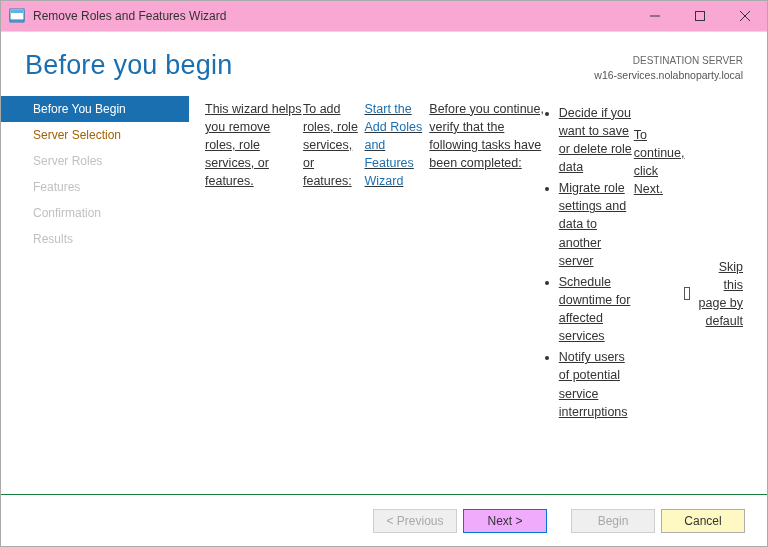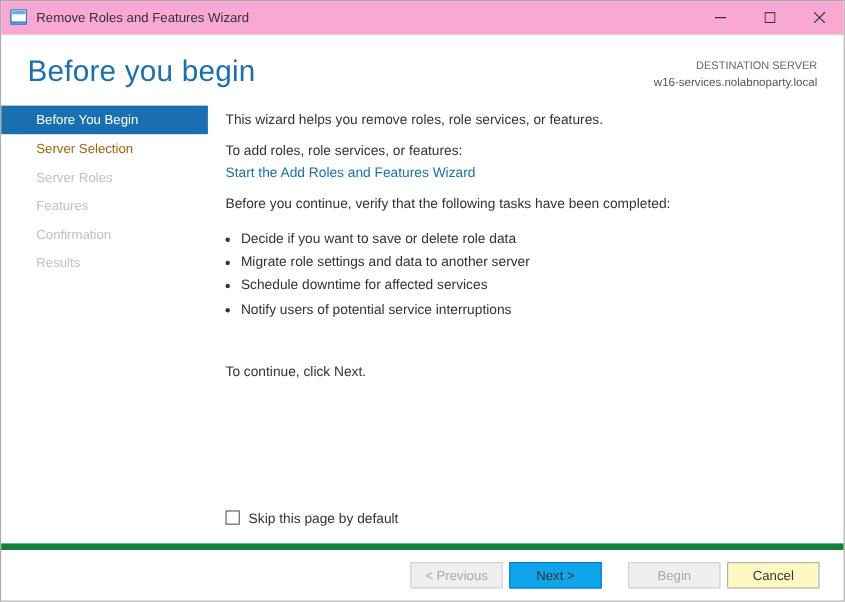--- a/index.html
+++ b/index.html
@@ -86,55 +86,55 @@
     color: #fff;
   }
   .step.disabled { color: #c0c0c0; }
 
   .main {
     flex: 1;
     padding-top: 8px;
     font-size: 12.5px;
     color: #333;
     line-height: 1.45;
-    display: flex; flex-direction: column;
+    display: flex; flex-direction: row; text-decoration: underline;
   }
   .main p { margin: 0 0 10px 0; }
   .main .link { color: #1a6fb1; cursor: pointer; }
   .bullets { margin: 4px 0 10px 0; padding-left: 14px; }
   .bullets li { margin-bottom: 3px; }
   .spacer { flex: 1; }
   .skip-row { padding: 8px 0 14px 0; font-size: 12.5px; display: flex; align-items: center; gap: 8px; text-align: right; }
   .chk {
     width: 13px; height: 13px;
     border: 1px solid #555;
     display: inline-block;
     background: #fff;
   }
 
   .footer {
     height: 52px;
-    border-top: 6px solid #15803d;
+    border-top: 1px solid #15803d;
     display: flex;
     justify-content: flex-end;
     align-items: center;
     padding: 0 22px;
     gap: 6px;
   }
   .btn {
     min-width: 84px;
     height: 24px;
     border: 1px solid #adadad;
     background: #fef9c3;
     font-size: 12px;
     display: flex; align-items: center; justify-content: center;
     color: #333;
   }
   .btn.disabled { color: #a9a9a9; border-color: #cfcfcf; background: #efefef; }
-  .btn.primary { border-color: #0078d7; background: #0ea5e9; }
+  .btn.primary { border-color: #0078d7; background: #f0abfc; }
   .btn.next { min-width: 84px; }
   .btn-gap { width: 12px; }
 </style>
 </head>
 <body>
 
 <div class="titlebar">
   <span class="app-icon">
     <svg width="16" height="16" viewBox="0 0 16 16">
       <rect x="1" y="3" width="14" height="11" fill="#5db2e8" stroke="#2a7ab0" stroke-width="1"></rect>

